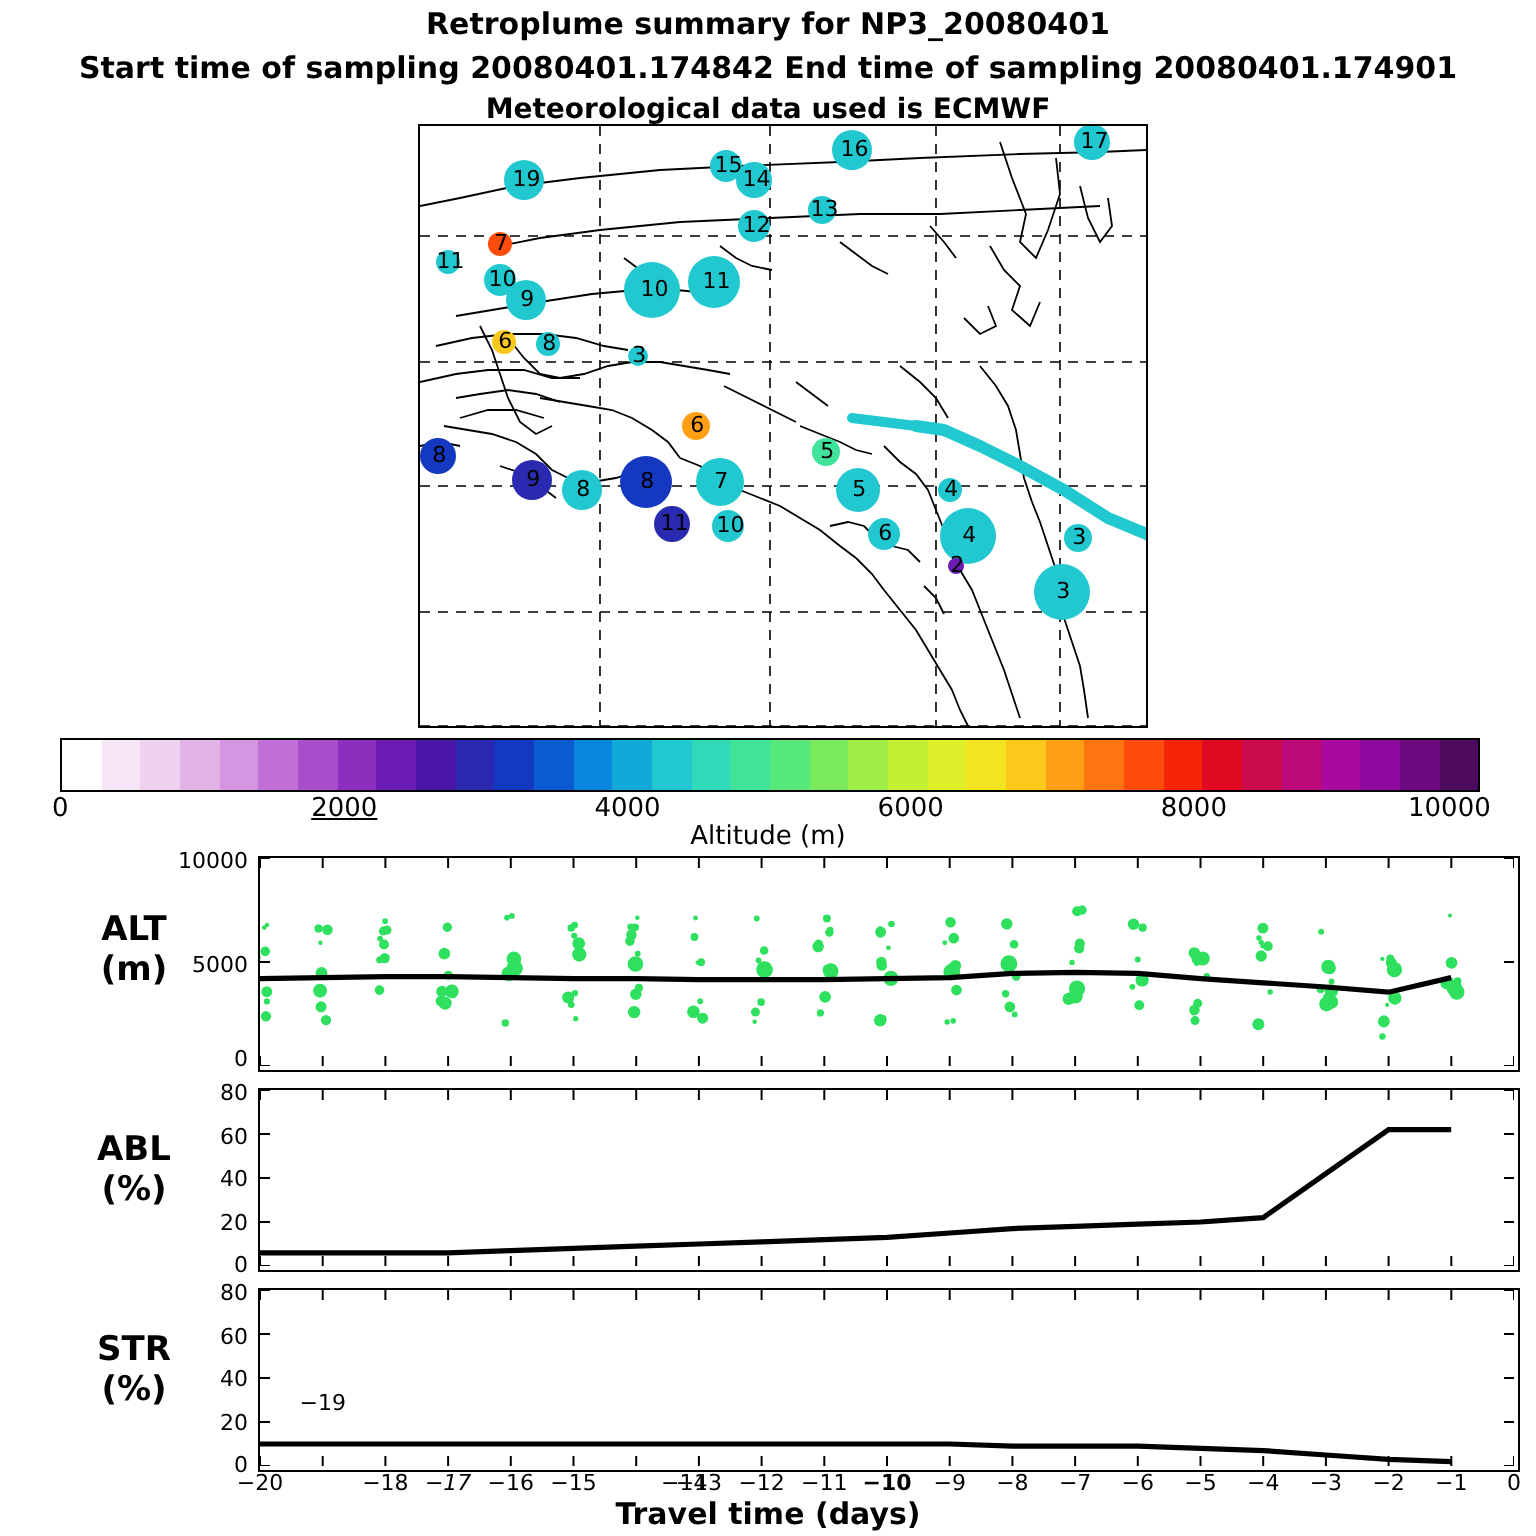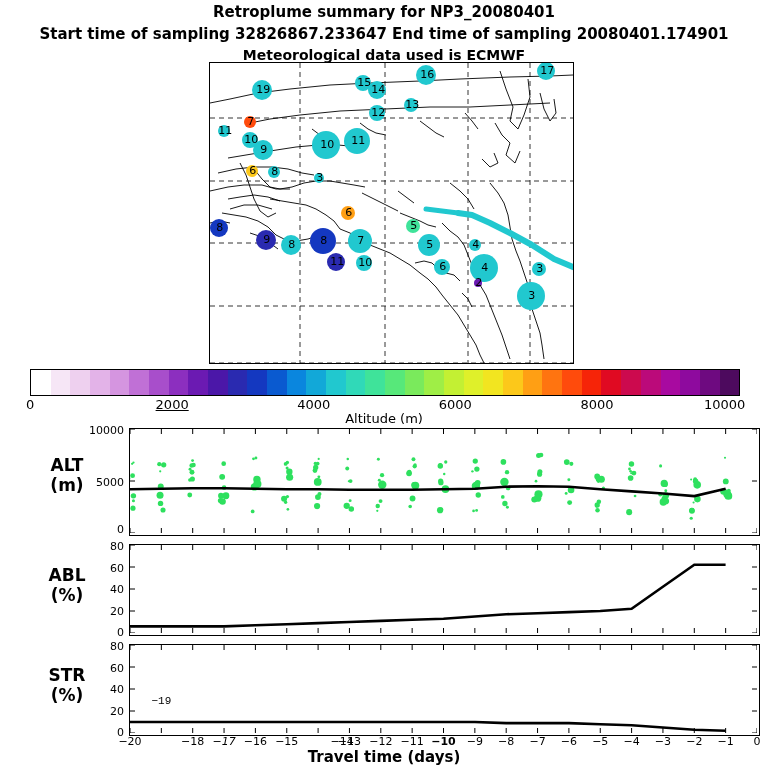--- a/index.html
+++ b/index.html
@@ -23,21 +23,21 @@
   .ylab{position:absolute;font-weight:bold;font-size:17px;text-align:center;}
   .ytick{position:absolute;font-size:11px;text-align:right;width:40px;}
   .xtick{position:absolute;font-size:11px;text-align:center;width:28px;}
   #xaxislabel{position:absolute;left:0;top:748px;width:768px;text-align:center;font-weight:bold;font-size:15px;}
   svg{display:block;}
 </style>
 </head>
 <body>
 
 <div class="abs ttl" id="title1">Retroplume summary for NP3_20080401</div>
-<div class="abs ttl" id="title2">Start time of sampling 32826867.233647     End time of sampling 20080401.174901</div>
+<div class="abs ttl" id="title2">Start time of sampling 20080401.174842     End time of sampling 20080401.174901</div>
 <div class="abs ttl" id="title3">Meteorological data used is ECMWF</div>
 
 <div id="mapbox" class="abs">
   <svg width="363" height="300">
 
     <g stroke="#000" stroke-width="0.8" stroke-dasharray="5,4" fill="none">
       <line x1="0" y1="55" x2="363" y2="55"></line>
       <line x1="0" y1="118" x2="363" y2="118"></line>
       <line x1="0" y1="180" x2="363" y2="180"></line>
       <line x1="0" y1="243" x2="363" y2="243"></line>
@@ -557,21 +557,21 @@
     <div class="ytick" style="left: 84px; top: 561.5px;">60</div>
     <div class="ytick" style="left: 84px; top: 583px;">40</div>
     <div class="ytick" style="left: 84px; top: 604.5px;">20</div>
     <div class="ytick" style="left: 84px; top: 626px;">0</div>
     <div class="ytick" style="left: 84px; top: 640px;">80</div>
     <div class="ytick" style="left: 84px; top: 661.5px;">60</div>
     <div class="ytick" style="left: 84px; top: 683px;">40</div>
     <div class="ytick" style="left: 84px; top: 704.5px;">20</div>
     <div class="ytick" style="left: 84px; top: 726px;">0</div>
     <div class="xtick" style="left: 116px; top: 735px;">−20</div>
-    <div class="xtick" style="left: 147.35px; top: 695px; font-family: Liberation Mono, monospace;">−19</div>
+    <div class="xtick" style="left: 147.35px; top: 695px;">−19</div>
     <div class="xtick" style="left: 178.7px; top: 735px;">−18</div>
     <div class="xtick" style="left: 210.05px; top: 735px; font-style: italic;">−17</div>
     <div class="xtick" style="left: 241.4px; top: 735px;">−16</div>
     <div class="xtick" style="left: 272.75px; top: 735px;">−15</div>
     <div class="xtick" style="left: 304.1px; top: 735px; margin-left: 24px;">−14</div>
     <div class="xtick" style="left: 335.45px; top: 735px;">−13</div>
     <div class="xtick" style="left: 366.8px; top: 735px;">−12</div>
     <div class="xtick" style="left: 398.15px; top: 735px;">−11</div>
     <div class="xtick" style="left: 429.5px; top: 735px; font-weight: bold;">−10</div>
     <div class="xtick" style="left: 460.85px; top: 735px;">−9</div>

